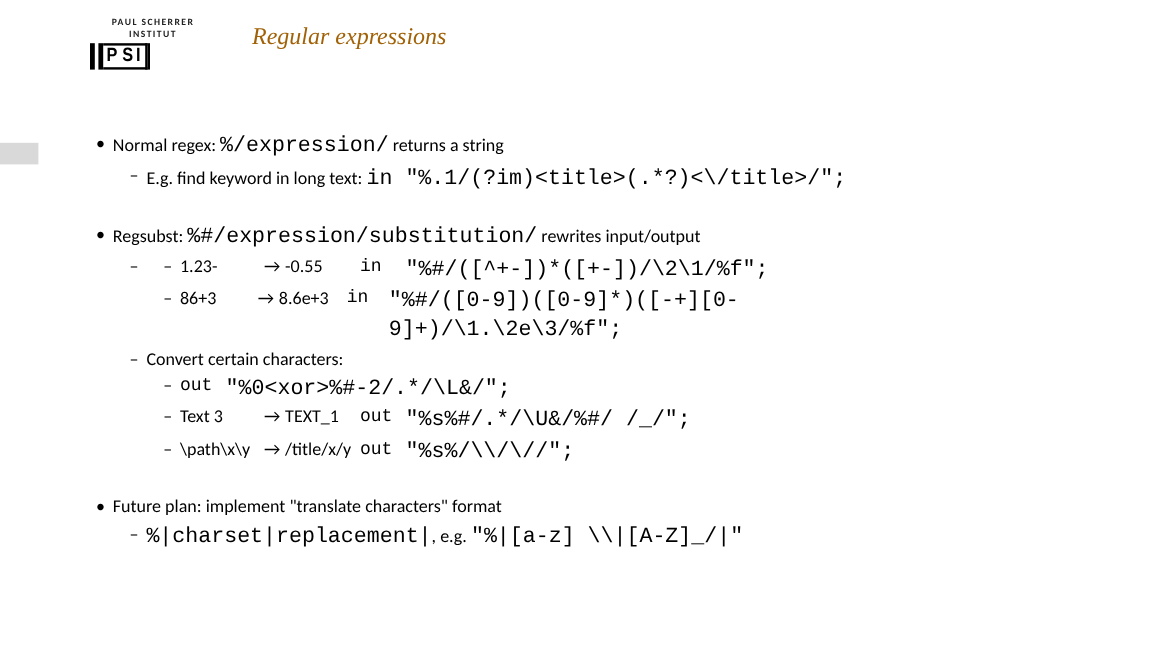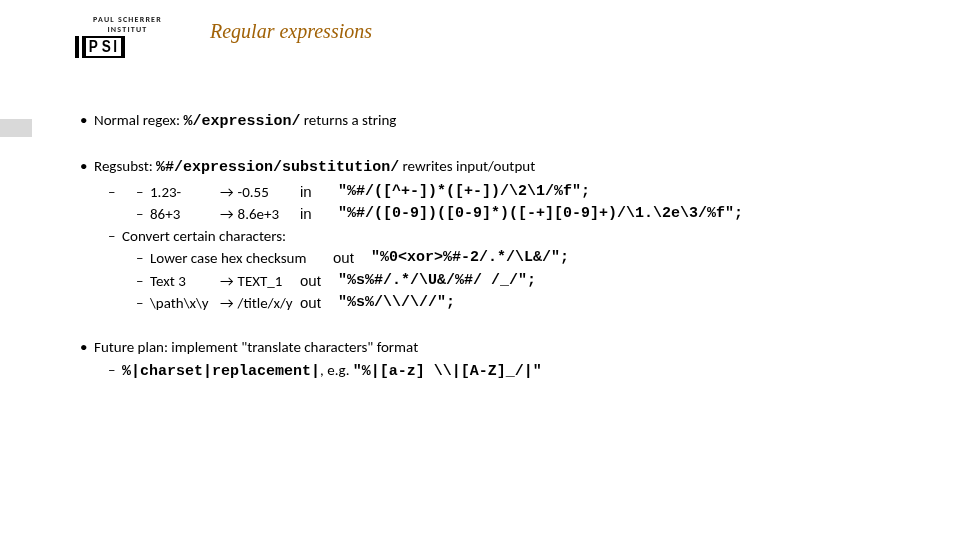--- a/index.html
+++ b/index.html
@@ -136,27 +136,26 @@
     display: flex;
   }
   ul.lvl3 > li::before {
     content: "–";
     position: absolute;
     left: 0;
     top: 0;
   }
   .col-a { display:inline-block; width: 70px; }
   .col-b { display:inline-block; width: 80px; }
-  .col-c { display:inline-block; width: 38px; font-family: Liberation Sans, sans-serif; }
+  .col-c { display:inline-block; width: 38px; font-family: Liberation Mono, monospace; }
   .col-a2 { display:inline-block; width: 183px; }
   .arrow::before { content: "\2192"; margin-right: 4px; }
   code, .mono {
     font-family: Consolas, "Courier New", monospace;
-    font-size: 15px;
-    font-weight: bold;
+    font-size: 18px;
   }
   .gap-big { height: 18px; }
 </style>
 </head>
 <body>
 
 <div class="slide">
 
   <div class="logo">
     <div class="top">PAUL SCHERRER INSTITUT</div>
@@ -174,20 +173,25 @@
   </div>
 
   <div class="title">Regular expressions</div>
 
   <div class="accent"></div>
 
   <div class="body">
     <ul class="lvl1">
       <li>
         <span>Normal regex: </span><span class="mono">%/expression/</span><span>  returns a string</span>
+        <ul class="lvl2">
+          <li>
+            <span>E.g. find keyword in long text: </span><span class="mono">in "%.1/(?im)&lt;title&gt;(.*?)&lt;\/title&gt;/";</span>
+          </li>
+        </ul>
       </li>
     </ul>
 
     <div class="gap-big"></div>
 
     <ul class="lvl1">
       <li>
         <span>Regsubst: </span><span class="mono">%#/expression/substitution/</span><span>  rewrites input/output</span>
         <ul class="lvl2">
           <li>
@@ -202,21 +206,20 @@
                 <span class="col-a">86+3</span>
                 <span class="col-b arrow">8.6e+3</span>
                 <span class="col-c">in</span>
                 <span class="mono">"%#/([0-9])([0-9]*)([-+][0-9]+)/\1.\2e\3/%f";</span>
               </li>
             </ul>
           </li>
           <li><span>Convert certain characters:</span>
             <ul class="lvl3">
               <li>
-                <span class="col-a2">Lower case hex checksum</span>
                 <span class="col-c">out</span>
                 <span class="mono">"%0&lt;xor&gt;%#-2/.*/\L&amp;/";</span>
               </li>
               <li>
                 <span class="col-a">Text 3</span>
                 <span class="col-b arrow">TEXT_1</span>
                 <span class="col-c">out</span>
                 <span class="mono">"%s%#/.*/\U&amp;/%#/ /_/";</span>
               </li>
               <li>

